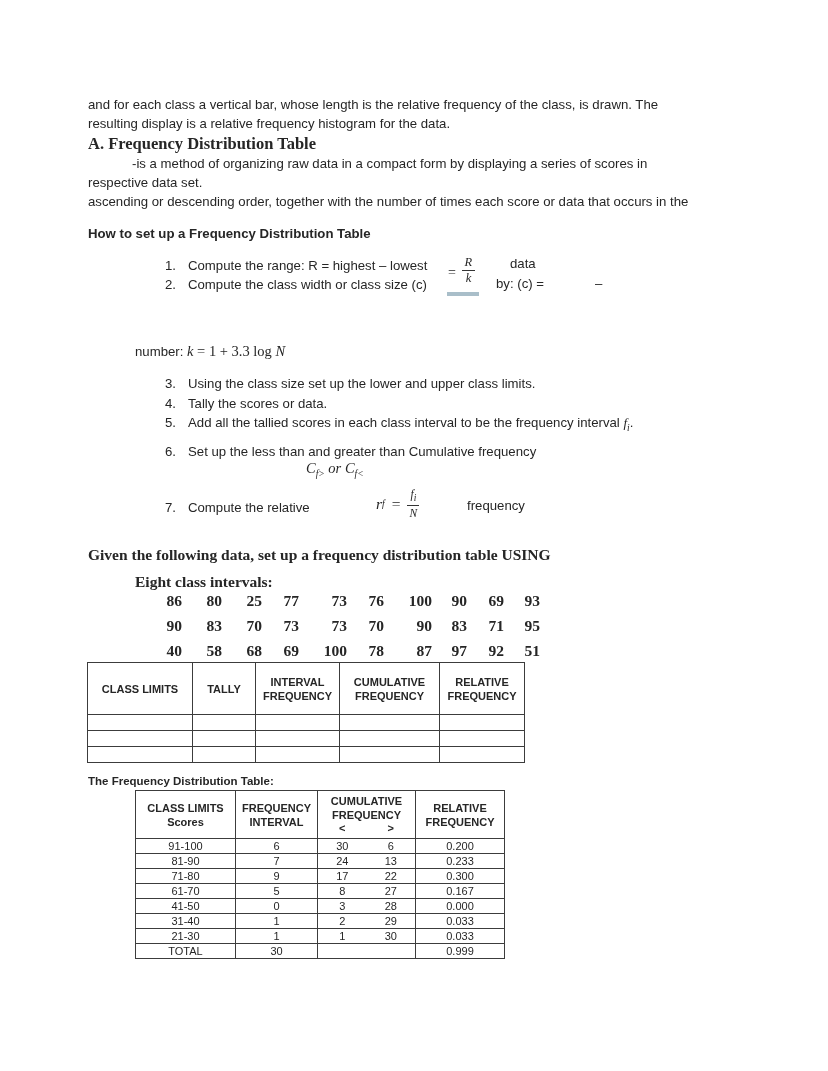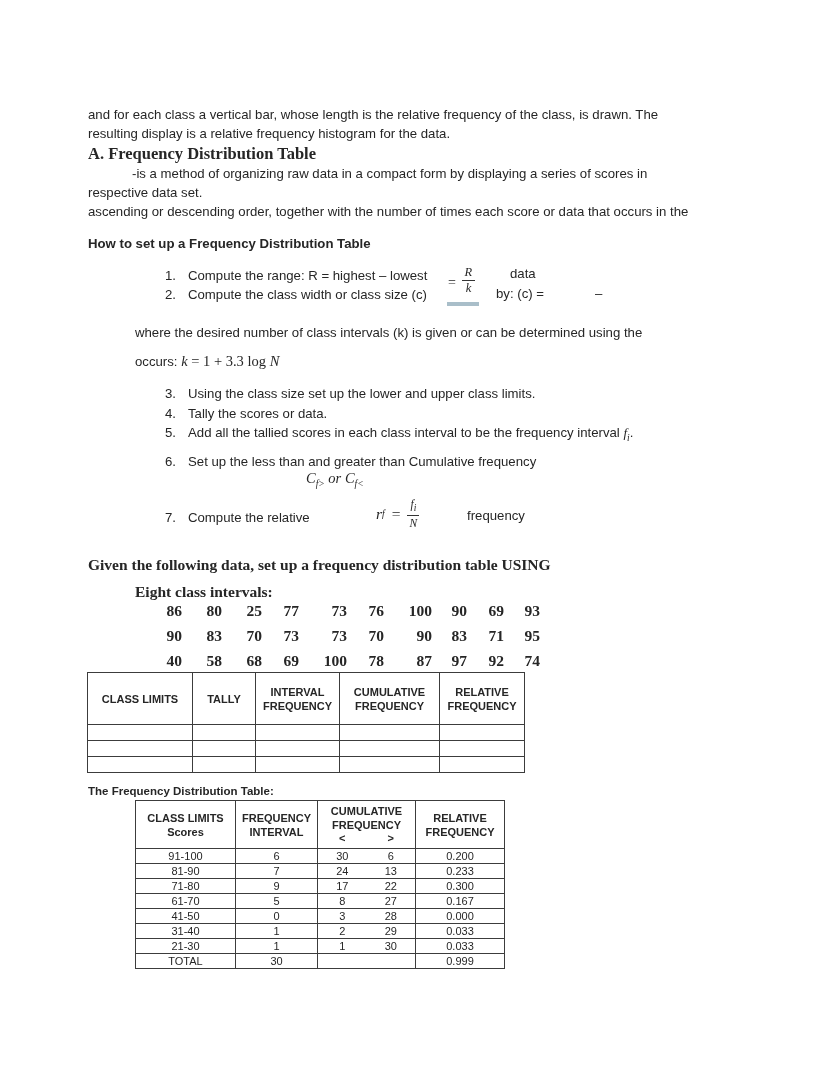--- a/index.html
+++ b/index.html
@@ -2,21 +2,21 @@
 <html><head>
 <meta charset="utf-8">
 <style>
   * { margin:0; padding:0; box-sizing:border-box; }
   html,body { background:#e9e9e9; }
   .page {
     position:relative; width:828px; height:1071px; background:#ffffff;
     margin:0 auto; overflow:hidden;
     font-family:"Liberation Sans", sans-serif; color:#262626;
   }
-  .abs { position:absolute;margin-top:10px; }
+  .abs { position:absolute; }
   .line { display:block; }
 
   
   .intro { left:88px; top:95px; width:690px; font-size:13.2px; line-height:19px; }
   
   .a-heading { left:88px; top:134px; font-family:"Liberation Serif",serif; font-weight:bold; font-size:16.5px; }
   .a-body { left:88px; top:154px; width:690px; font-size:13.2px; line-height:19px; }
   .a-body .l1 { padding-left:44px; }
   
   .howto-heading { left:88px; top:226px; font-size:13.2px; font-weight:bold; }
@@ -112,23 +112,22 @@
       <span class="fn">R</span>
       <span class="fb"></span>
       <span class="fd">k</span>
     </span>
   </div>
   <div class="abs accent-bar"></div>
   <div class="abs side1">data</div>
   <div class="abs side2">by: (c) =</div>
   <div class="abs side-dash">–</div>
 
-  <div class="abs where">where the desired number of class intervals (k) is given or can be determined using the</div>
   <div class="abs formula-k">
-    <span>occurs: </span><span class="math"><span class="mi">k</span><span class="mup"> = 1 + 3.3 log </span><span class="mi">N</span></span>
+    <span>number: </span><span class="math"><span class="mi">k</span><span class="mup"> = 1 + 3.3 log </span><span class="mi">N</span></span>
   </div>
 
   <div class="abs step s3">
     <span class="num">3.</span><span>Using the class size set up the lower and upper class limits.</span>
   </div>
   <div class="abs step s4">
     <span class="num">4.</span><span>Tally the scores or data.</span>
   </div>
   <div class="abs step s5">
     <span class="num">5.</span><span>Add all the tallied scores in each class interval to be the frequency interval </span><span class="mi">f</span><sub class="msub">i</sub><span>.</span>
@@ -180,21 +179,21 @@
       <span>95</span>
     <span>40</span>
       <span>58</span>
       <span>68</span>
       <span>69</span>
       <span>100</span>
       <span>78</span>
       <span>87</span>
       <span>97</span>
       <span>92</span>
-      <span>74</span>
+      <span>51</span>
   </div>
 
   <div class="abs btable-wrap">
     <table class="btable">
       <colgroup>
           <col style="width:105px">
           <col style="width:63px">
           <col style="width:84px">
           <col style="width:100px">
           <col style="width:85px">

